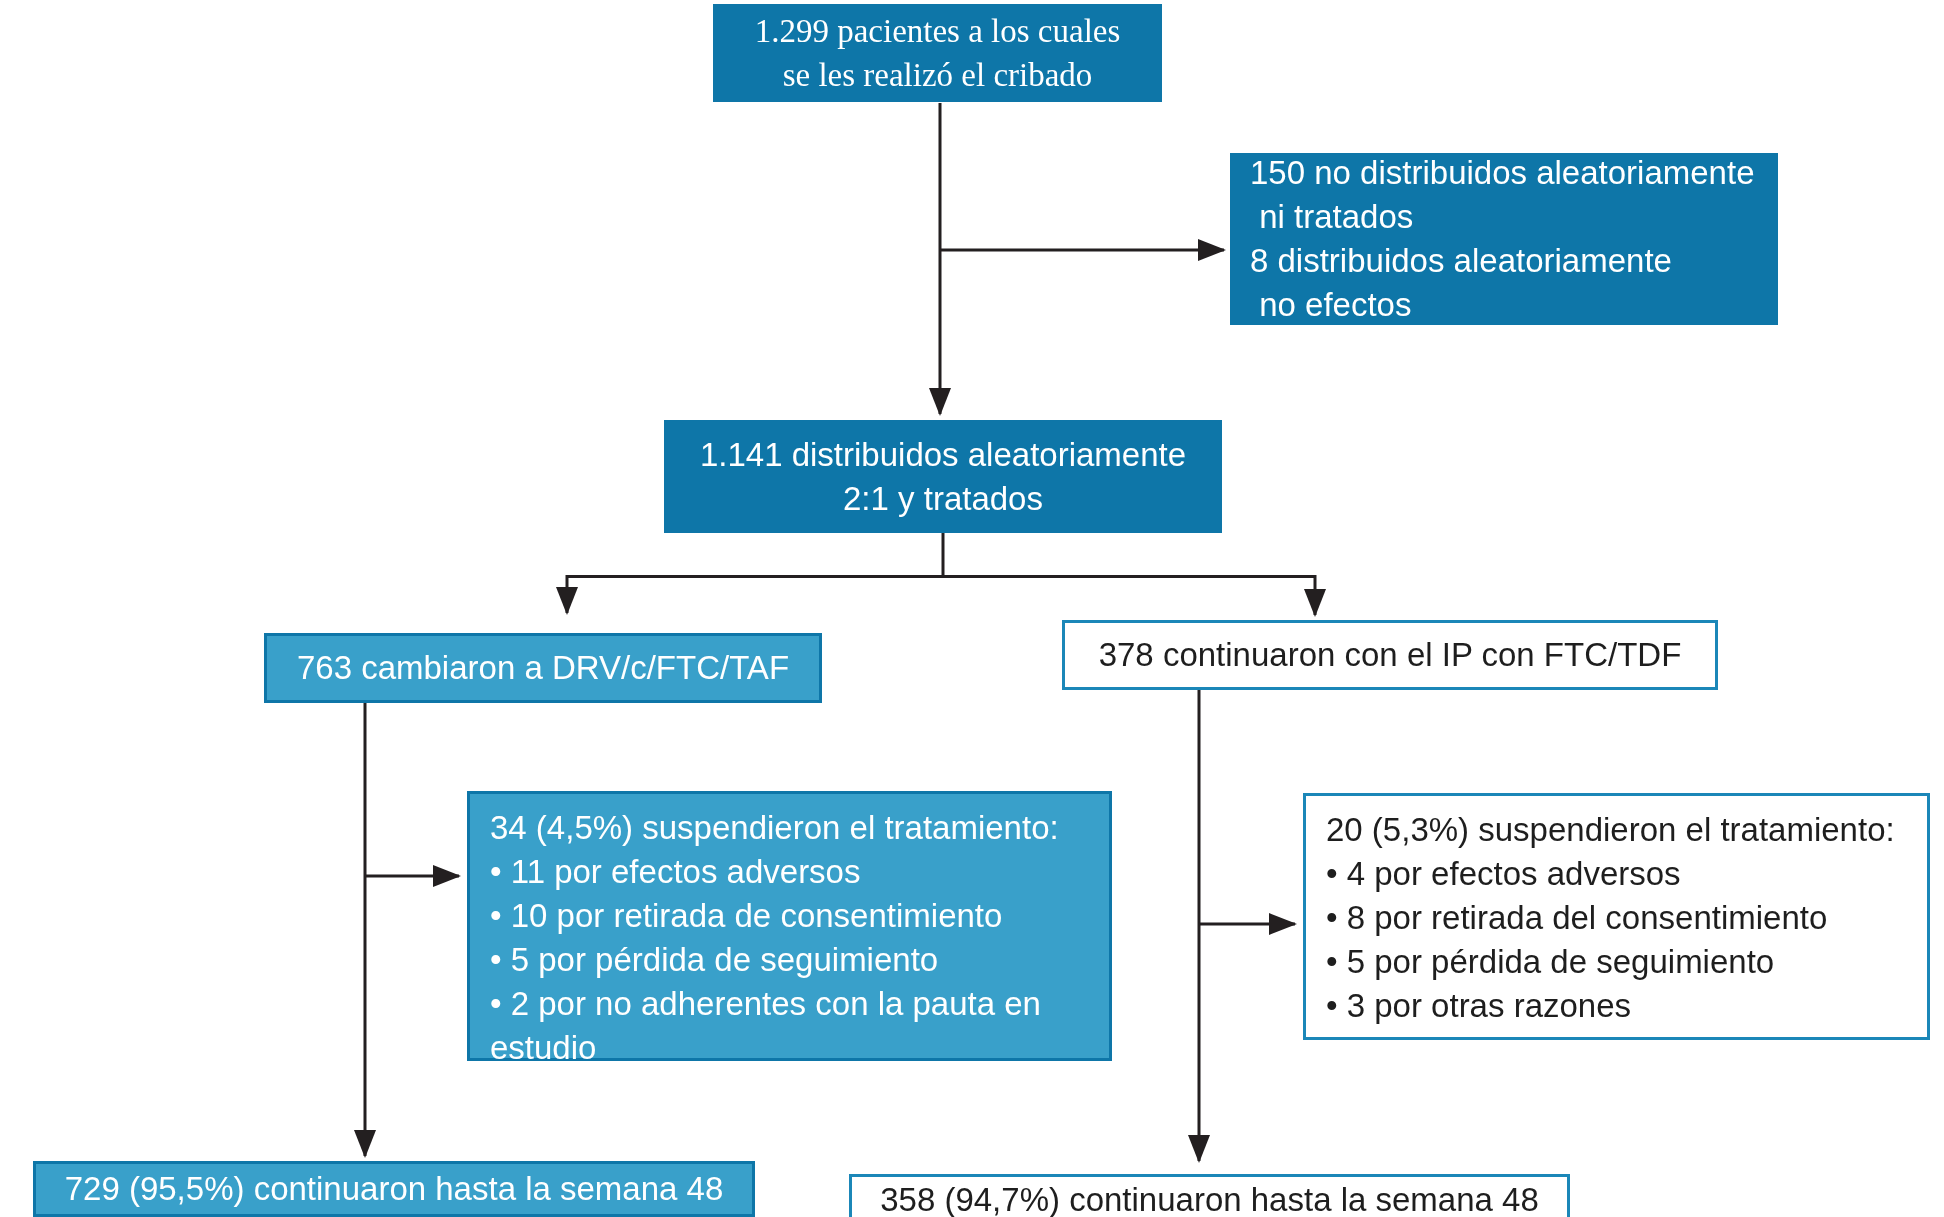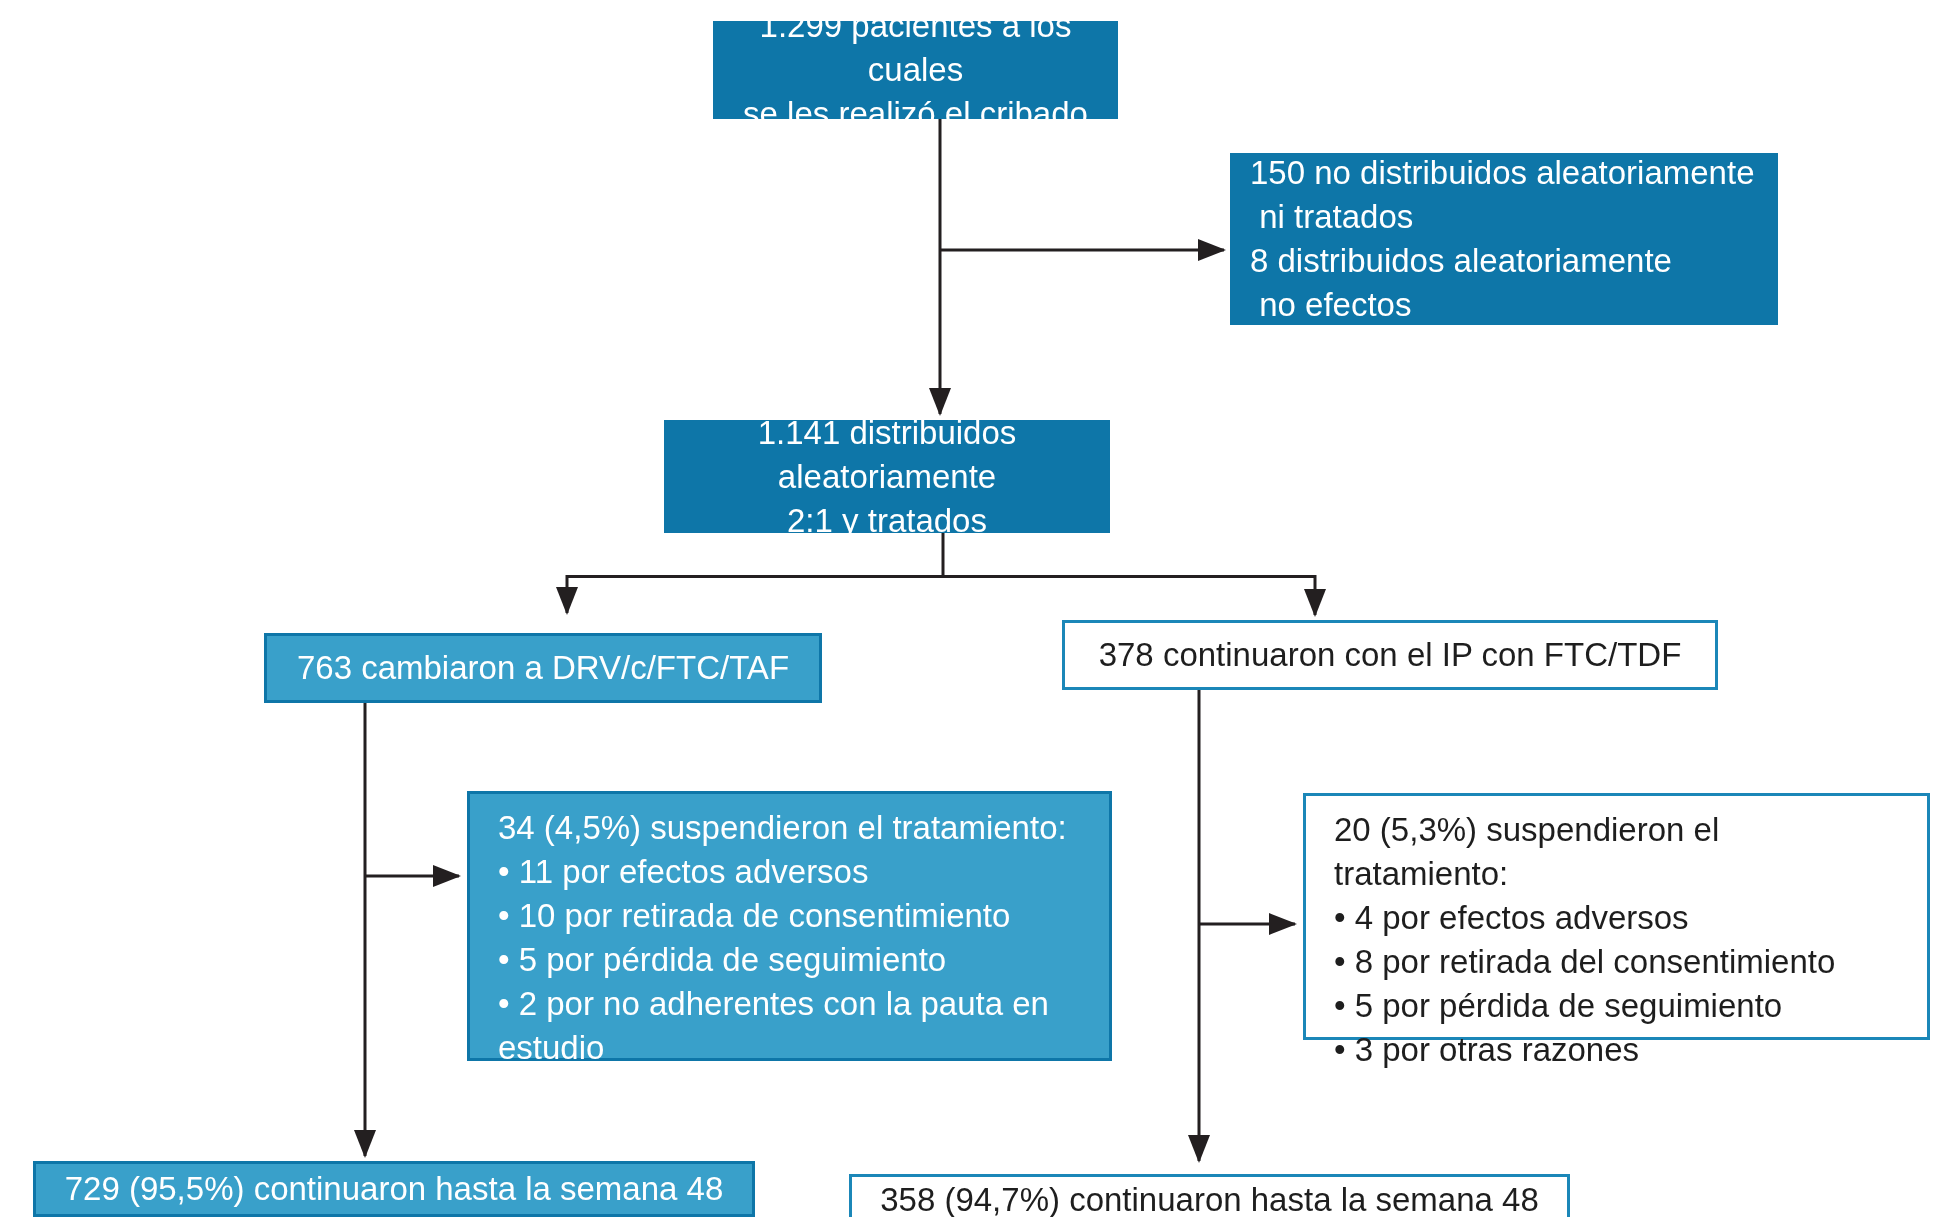--- a/index.html
+++ b/index.html
@@ -56,21 +56,21 @@
     text-align: center;
   }
   .vcenter-left {
     display: flex;
     flex-direction: column;
     justify-content: center;
     text-align: left;
     padding: 0 20px;
   }
   .pad {
-    padding: 12px 28px;
+    padding: 12px 20px;
   }
   .line {
     line-height: 44px;
     white-space: pre-wrap;
   }
   .title-line {
     line-height: 44px;
     white-space: pre-wrap;
   }
   .bullet-line {
@@ -94,33 +94,33 @@
     <line x1="943" y1="533" x2="943" y2="578"></line>
     <line x1="567" y1="576.5" x2="1315" y2="576.5"></line>
     <line x1="567" y1="575" x2="567" y2="613" marker-end="url(#ah)"></line>
     <line x1="1315" y1="575" x2="1315" y2="615" marker-end="url(#ah)"></line>
     <line x1="365" y1="687" x2="365" y2="1156" marker-end="url(#ah)"></line>
     <line x1="365" y1="876" x2="459" y2="876" marker-end="url(#ah)"></line>
     <line x1="1199" y1="689" x2="1199" y2="1161" marker-end="url(#ah)"></line>
     <line x1="1199" y1="924" x2="1295" y2="924" marker-end="url(#ah)"></line>
   </svg>
 
-  <div class="box box-dark center" style="left:713px; top:21px; width:405px; height:98px;">
+  <div class="box box-dark center" style="left:713px; top:4px; width:449px; height:98px;font-family:Liberation Serif, serif;">
       <div class="line">1.299 pacientes a los cuales</div>
       <div class="line">se les realizó el cribado</div>
     </div>
 
   <div class="box box-dark vcenter-left" style="left:1230px; top:153px; width:548px; height:172px;">
       <div class="line">150 no distribuidos aleatoriamente</div>
       <div class="line"> ni tratados</div>
       <div class="line">8 distribuidos aleatoriamente</div>
       <div class="line"> no efectos</div>
     </div>
 
-  <div class="box box-dark center" style="left:664px; top:420px; width:446px; height:113px;">
+  <div class="box box-dark center" style="left:664px; top:420px; width:558px; height:113px;">
       <div class="line">1.141 distribuidos aleatoriamente</div>
       <div class="line">2:1 y tratados</div>
     </div>
 
   <div class="box box-light center" style="left:264px; top:618px; width:558px; height:70px;margin-top:15px;">
     <div class="line">763 cambiaron a DRV/c/FTC/TAF</div>
   </div>
 
   <div class="box box-white center" style="left:1062px; top:620px; width:656px; height:70px;">
     <div class="line">378 continuaron con el IP con FTC/TDF</div>

